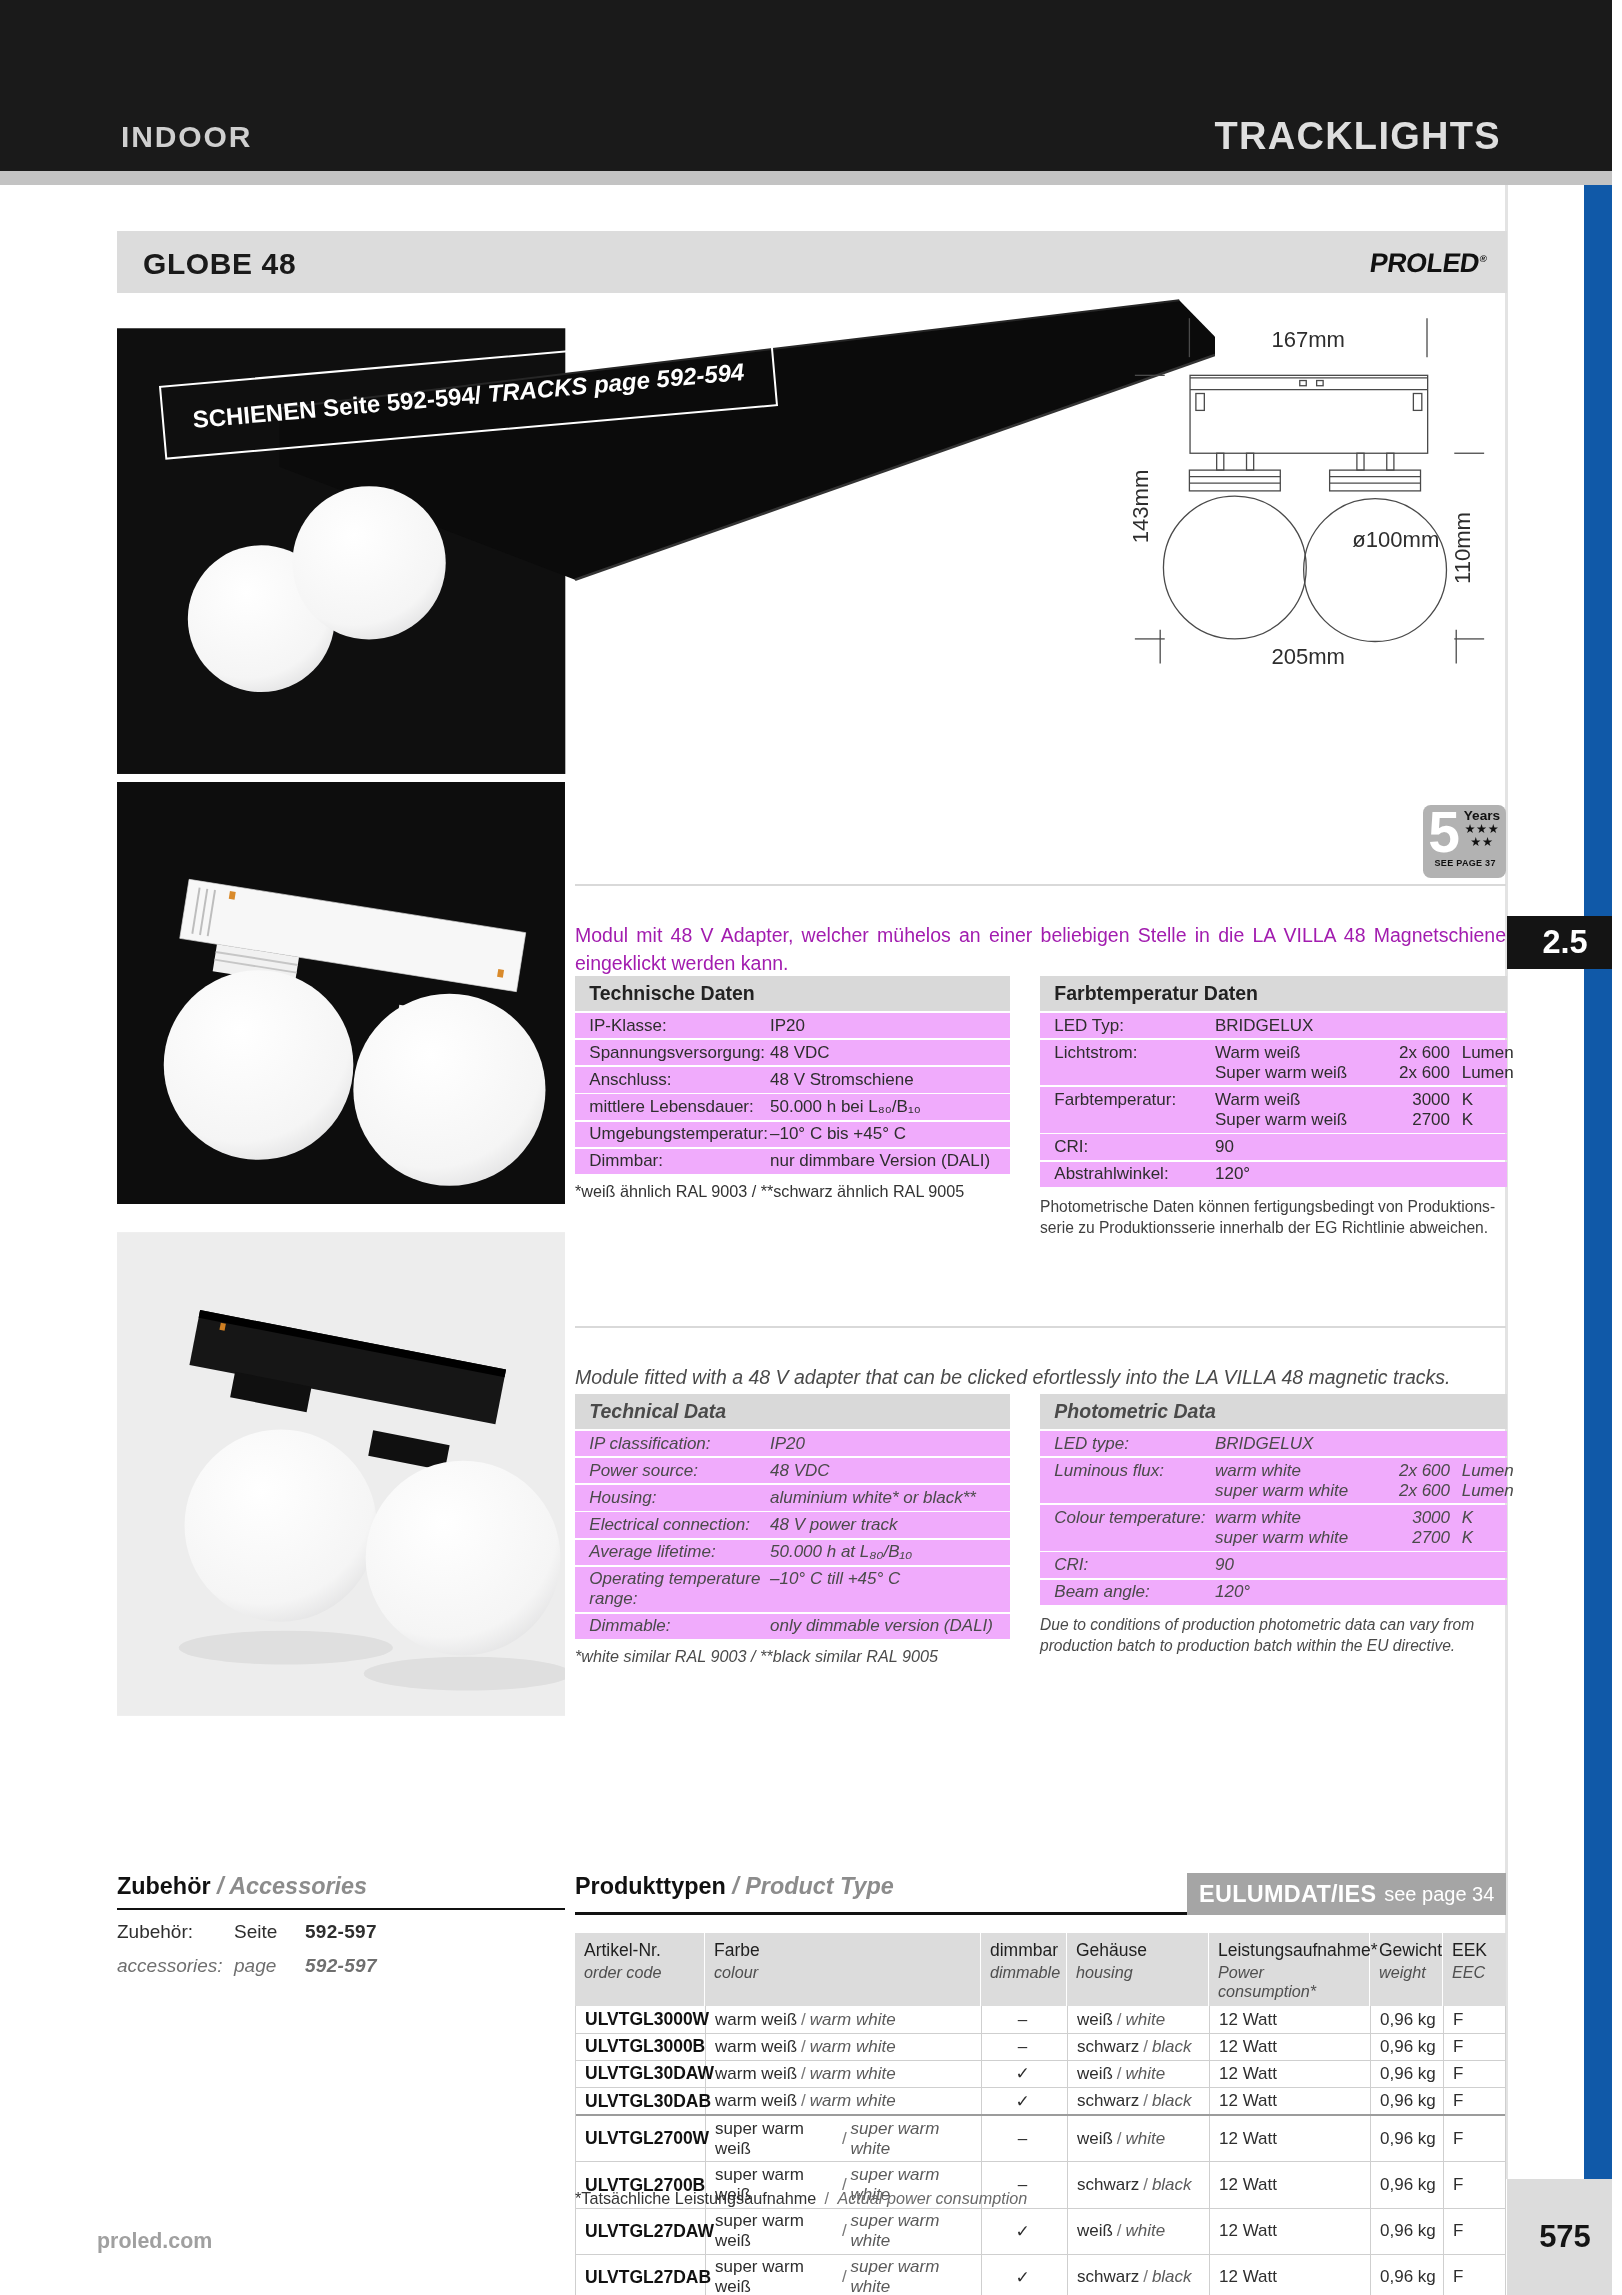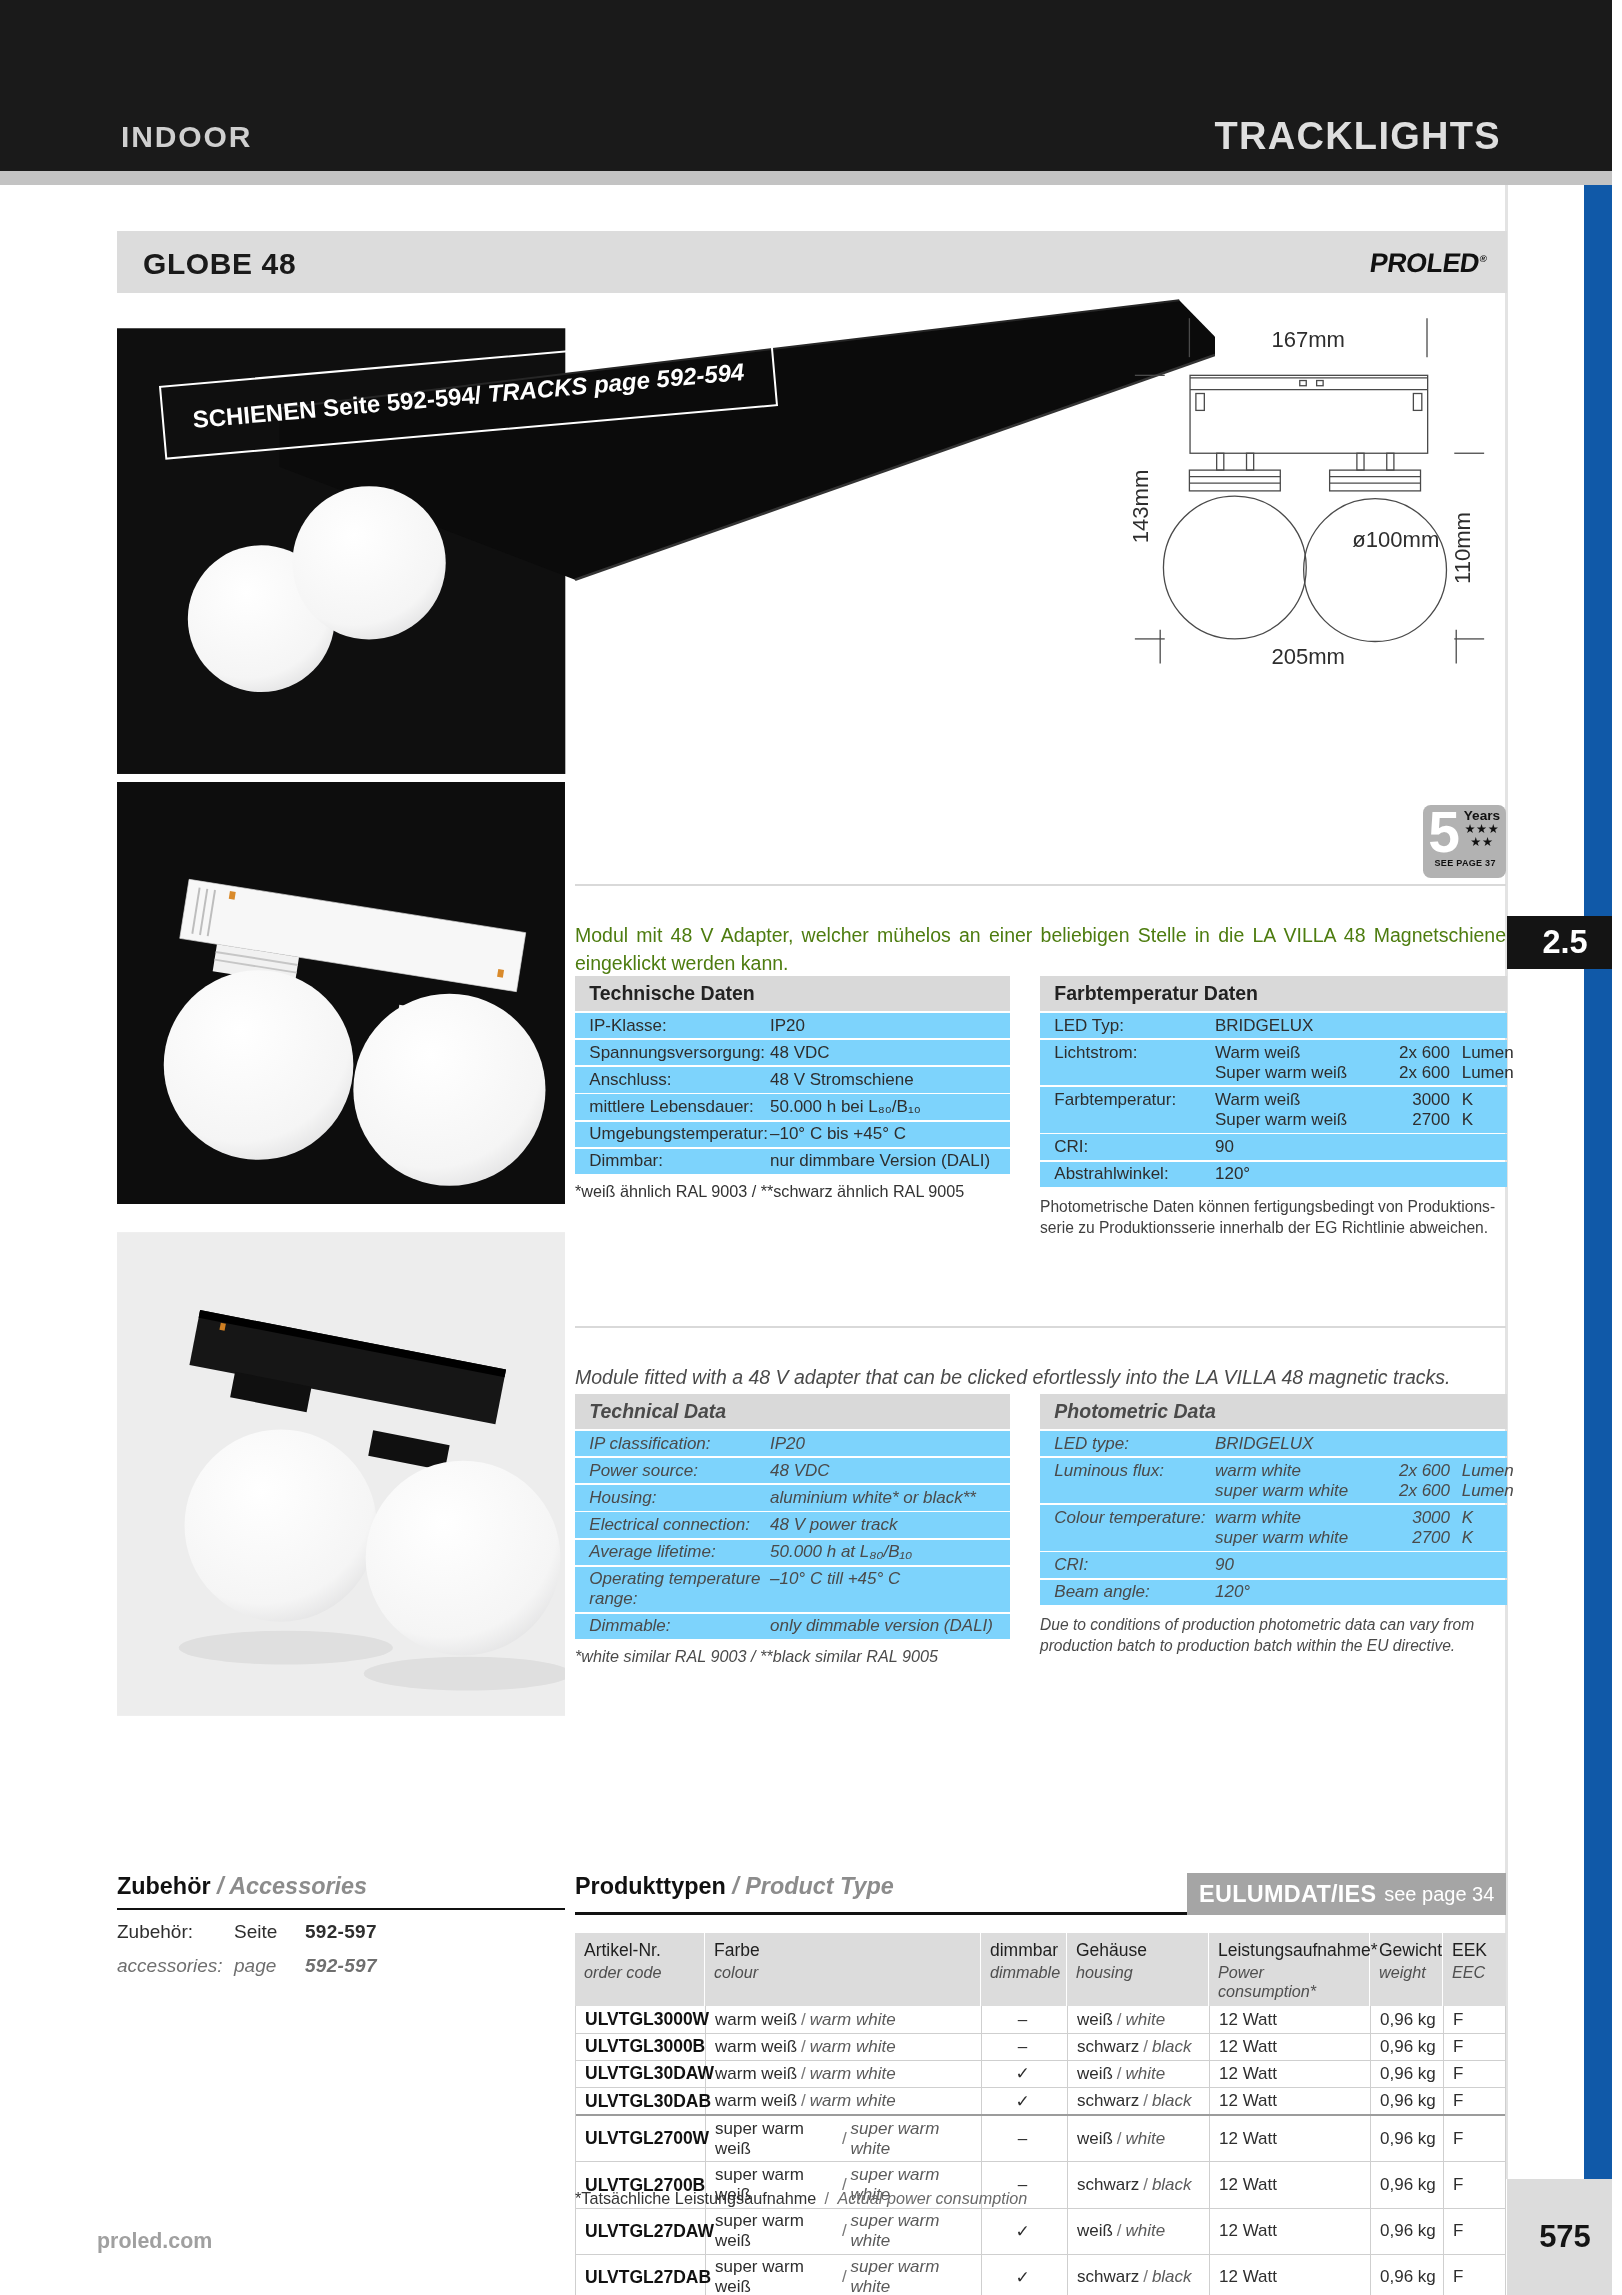--- a/index.html
+++ b/index.html
@@ -51,27 +51,27 @@
           border-radius:7.8px;padding:2.6px 3.9px 2.6px 5.2px;box-sizing:border-box;}
   .badge5 .row{display:flex;}
   .b5num{font-size:57px;line-height:49px;font-weight:bold;color:#fff;}
   .b5col{margin-left:3.9px;display:flex;flex-direction:column;align-items:center;}
   .b5yr{font-size:13.6px;font-weight:bold;color:#111;}
   .b5st{font-size:12.3px;line-height:13px;color:#111;letter-spacing:0.6px;}
   .b5see{font-size:9px;font-weight:bold;color:#111;text-align:center;margin-top:1.3px;letter-spacing:0.3px;}
 
   .divider{position:absolute;left:575px;width:931px;height:1.9px;background:#d9d9d9;}
   .d1{top:884px;} .d2{top:1326px;}
-  .intro{position:absolute;left:575px;width:931px;font-size:19.5px;line-height:1.45;color:#4d7c0f;text-align:justify;}
+  .intro{position:absolute;left:575px;width:931px;font-size:19.5px;line-height:1.45;color:#a21caf;text-align:justify;}
   .i-de{top:901px;} .i-en{top:1343px;font-style:italic;color:#4a4a4a;text-align:left;}
 
   
   .spec{position:absolute;}
   .spec .shead{background:#d9d9d9;font-weight:bold;font-size:19.5px;padding:5.8px 0 6.5px 14.3px;color:#222;}
-  .spec .srow{display:flex;background:#7dd3fc;margin-top:1.9px;padding:2.6px 0;min-height:19.5px;align-items:flex-start;}
+  .spec .srow{display:flex;background:#f0abfc;margin-top:1.9px;padding:2.6px 0;min-height:19.5px;align-items:flex-start;}
   .spec .slabel{flex:0 0 195px;padding-left:14.3px;font-size:17px;box-sizing:border-box;}
   .spec.wl260 .slabel{flex:0 0 175px;}
   .spec .sval{flex:1;font-size:17px;padding-right:3.9px;}
   .spec .sline{display:flex;}
   .spec .sline .variant{flex:0 0 162px;}
   .spec .sline .num{flex:0 0 73px;text-align:right;}
   .spec .sline .unit{padding-left:11.7px;}
   .spec .fnote{font-size:16.2px;margin-top:7.8px;color:#333;}
   .spec .tnote{font-size:15.6px;margin-top:9px;line-height:1.35;color:#3f3f3f;}
   .spec.en .shead,.spec.en .slabel,.spec.en .sval,.spec.en .fnote,.spec.en .tnote{font-style:italic;color:#4a4a4a;}

